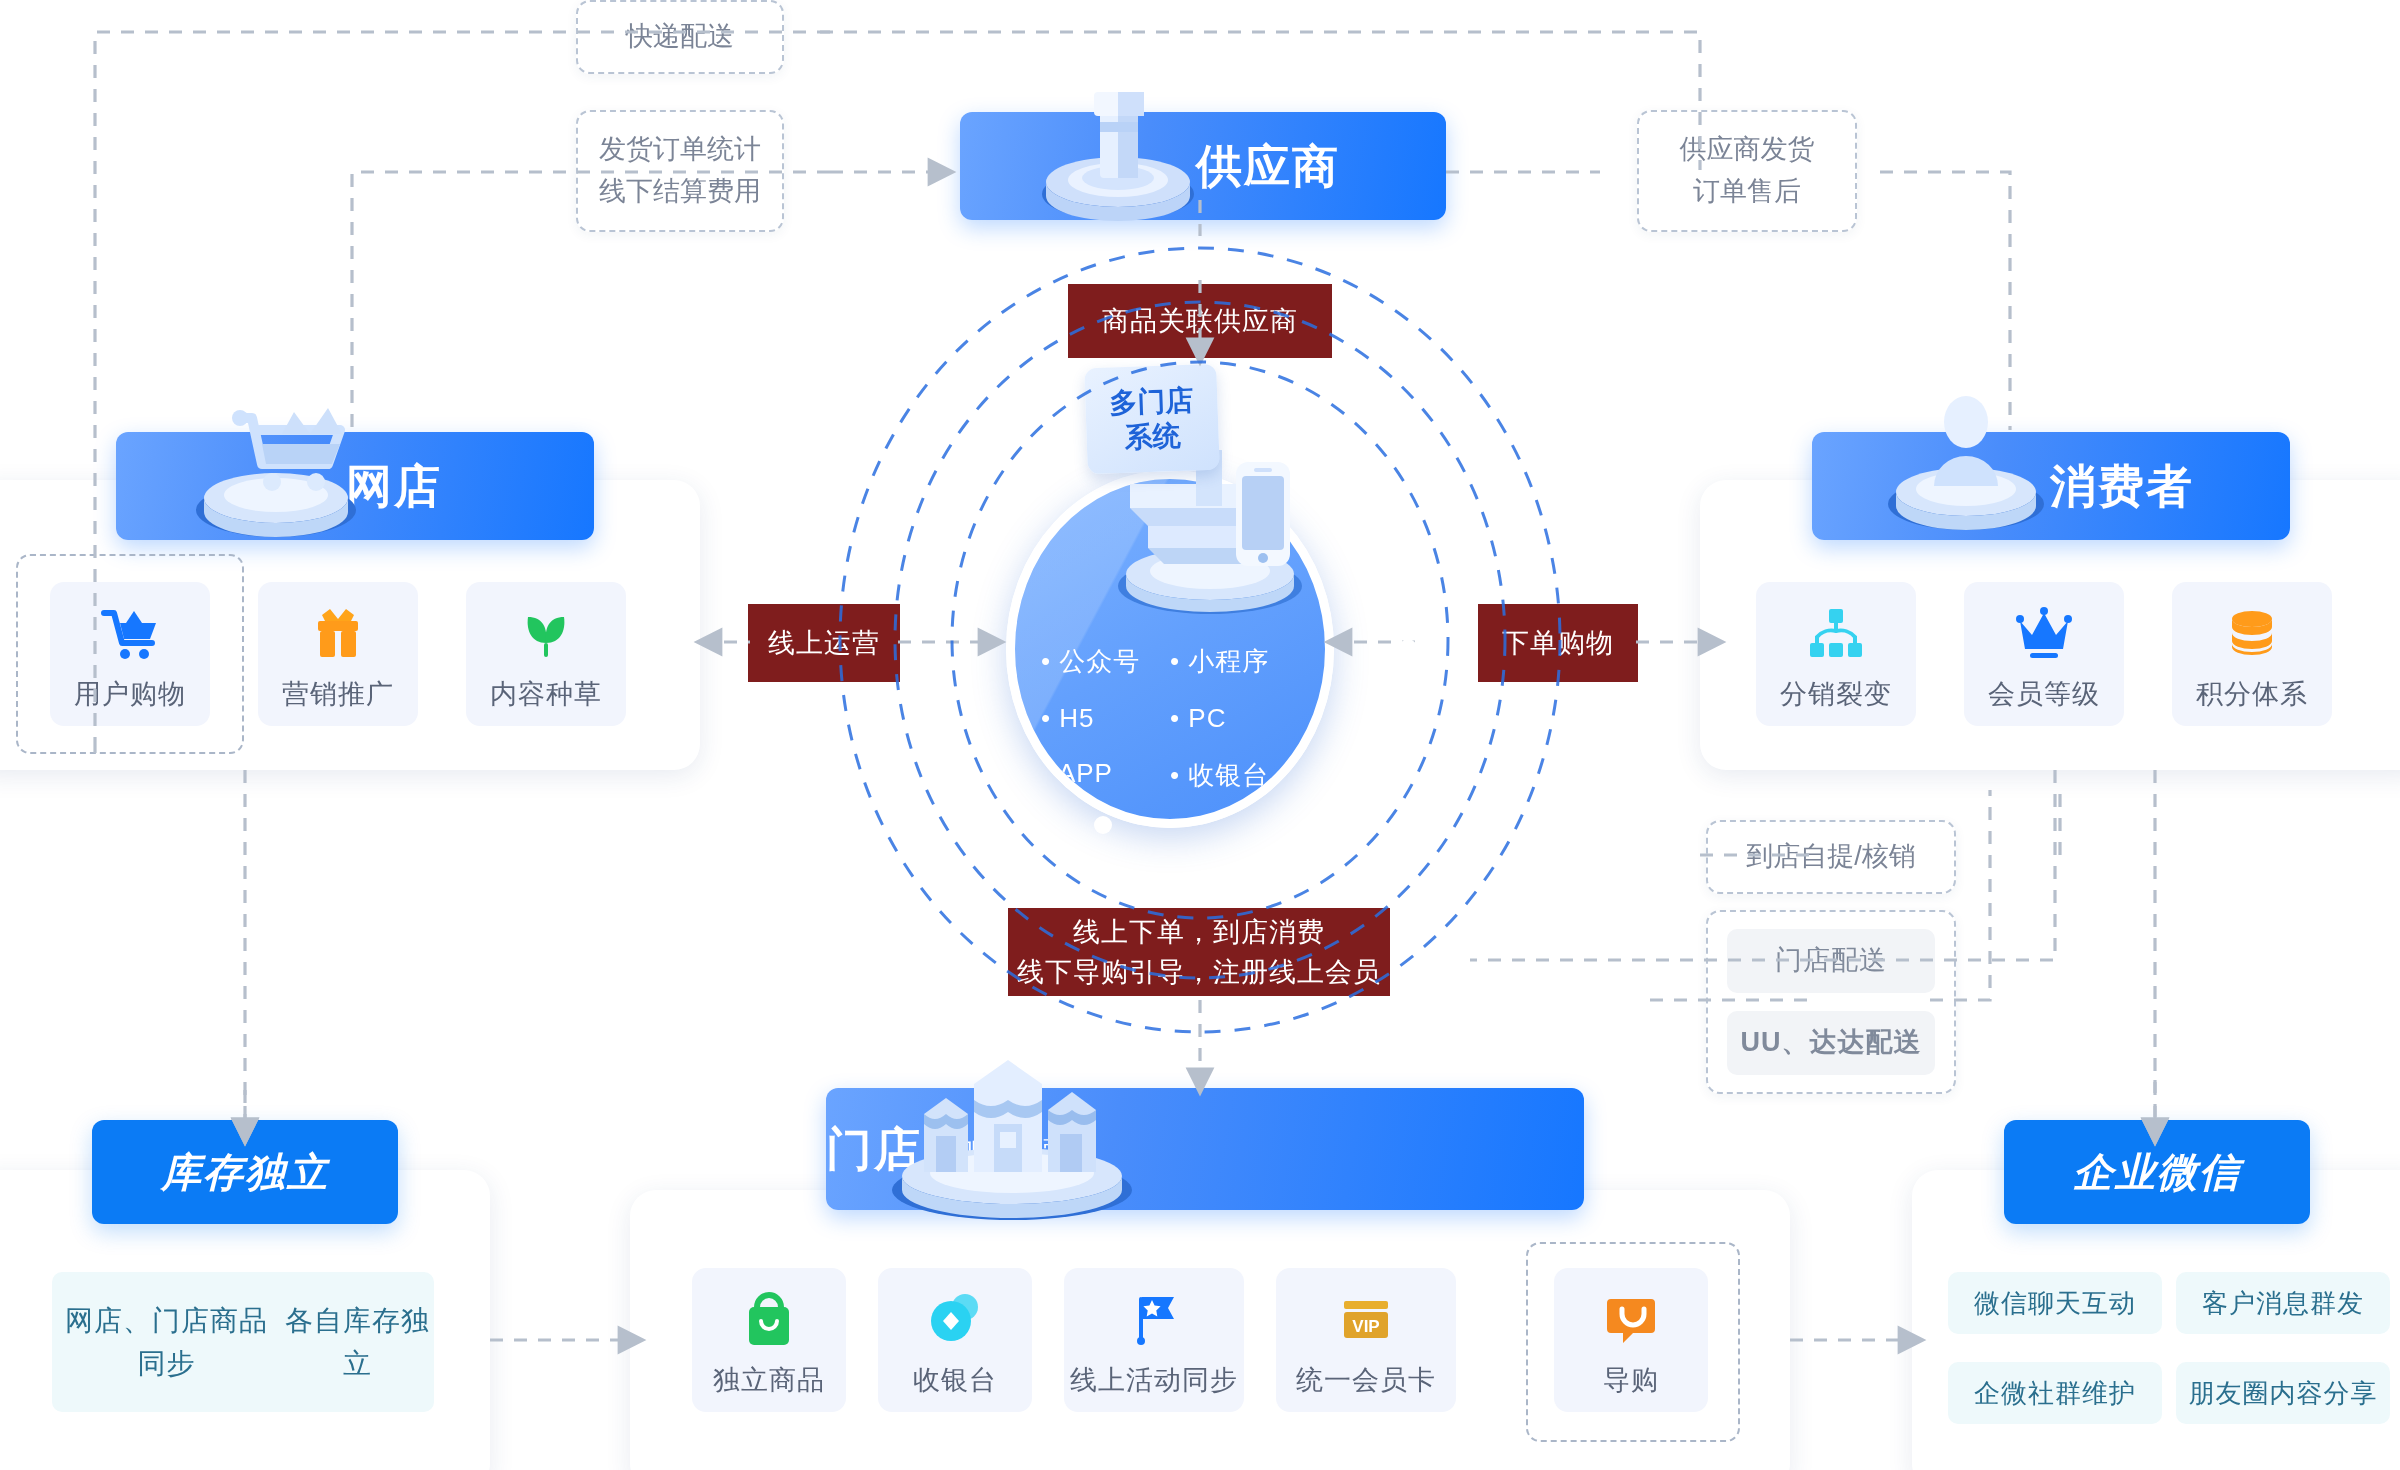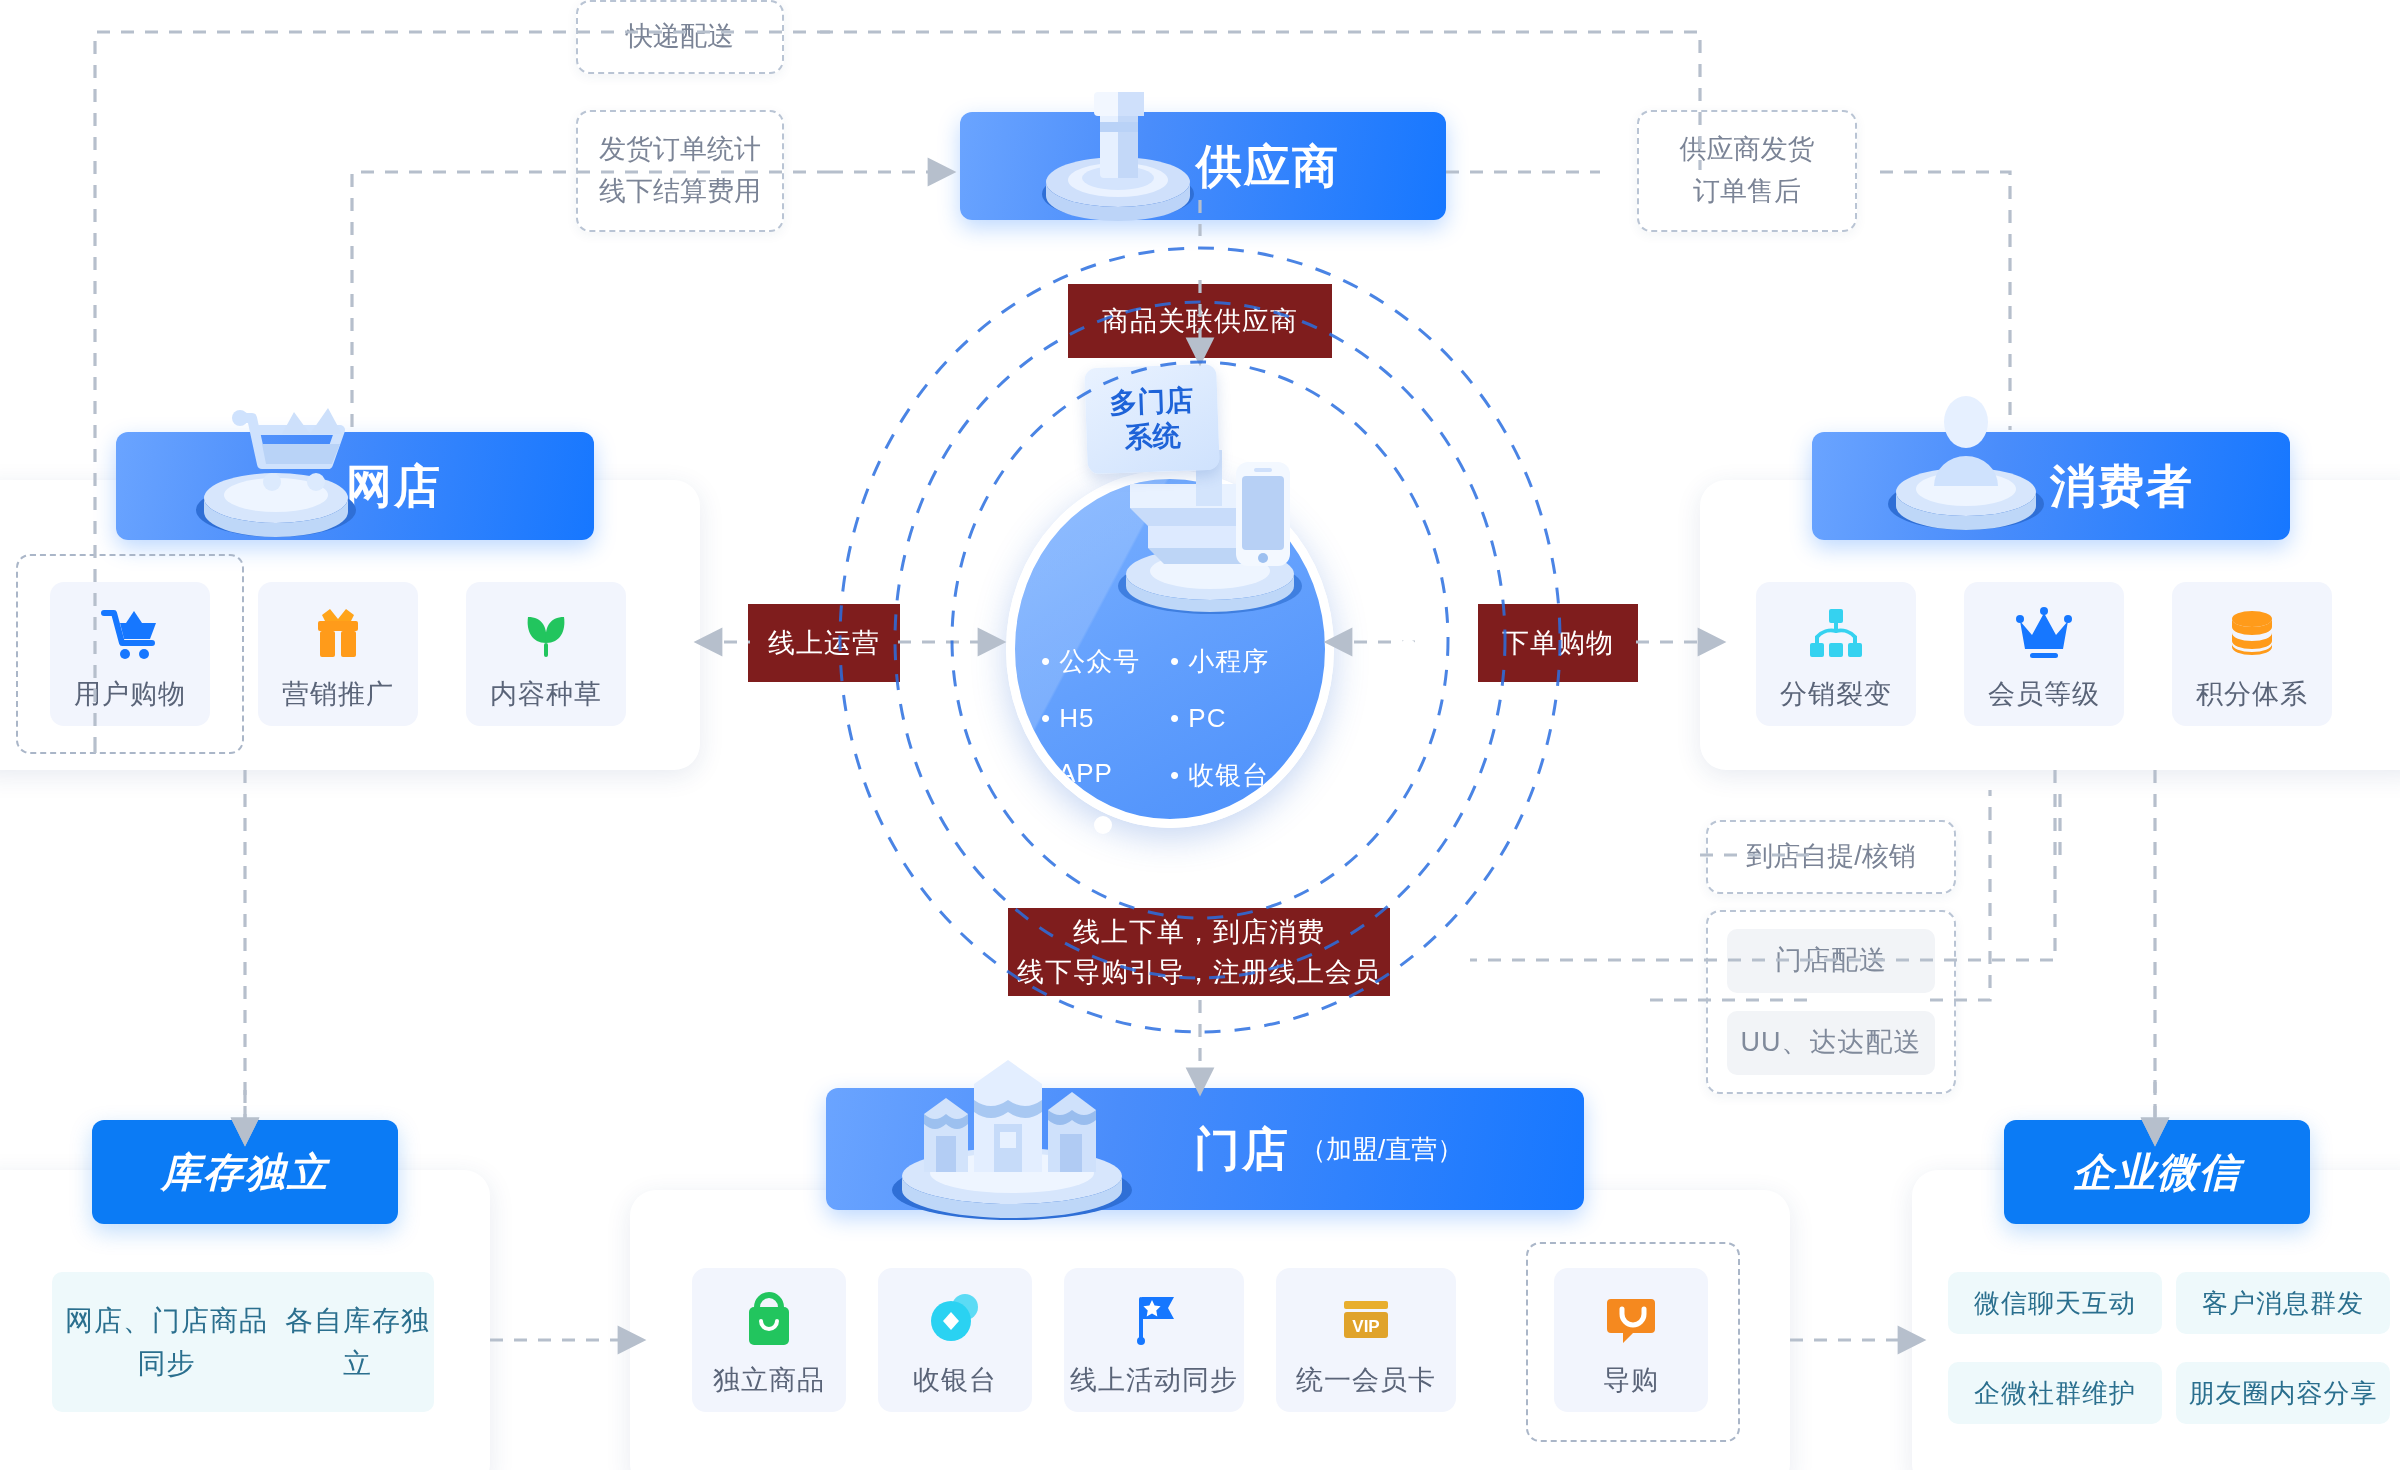--- a/index.html
+++ b/index.html
@@ -387,28 +387,28 @@
   </div>
 
   <div class="note" style="left:1706px;top:820px;width:246px;height:70px;">
     <span class="nline">到店自提/核销</span>
   </div>
 
   <div class="note" style="left:1706px;top:910px;width:246px;height:180px;justify-content:space-evenly;">
     <div class="note-inner" style="position:relative;left:0;top:0;width:208px;height:64px;">
       <span>门店配送</span>
     </div>
-    <div class="note-inner" style="position:relative;left:0;top:0;width:208px;height:64px;">
+    <div class="note-inner" style="position:relative;left:0;top:0;width:208px;height:64px;font-weight:bold;">
       <span>UU、达达配送</span>
     </div>
   </div>
 
   <div class="panel" style="left:630px;top:1190px;width:1160px;height:300px;"></div>
 
-  <div class="banner" style="left:826px;top:1088px;width:758px;height:122px;padding-left:368px;box-sizing:border-box;">
+  <div class="banner" style="left:826px;top:1088px;width:758px;height:122px;box-sizing:border-box;">
     <span class="btitle">门店</span>
     <span class="bsub">（加盟/直营）</span>
   </div>
   <svg class="illu" style="left:862px;top:1050px;width:300px;height:180px;" viewBox="0 0 300 180">
     <ellipse cx="150" cy="140" rx="120" ry="30" fill="#2f6fd6"></ellipse>
     <ellipse cx="150" cy="126" rx="110" ry="28" fill="#d7e6fc"></ellipse>
     <path d="M40,126 a110,28 0 0 0 220,0 v14 a110,28 0 0 1 -220,0z" fill="#bed7f8"></path>
     <ellipse cx="150" cy="123" rx="82" ry="20" fill="#eef5ff"></ellipse>
 
     <path d="M62,64 l22,-16 l22,16 v58 h-44z" fill="#d2e3fb"></path>

